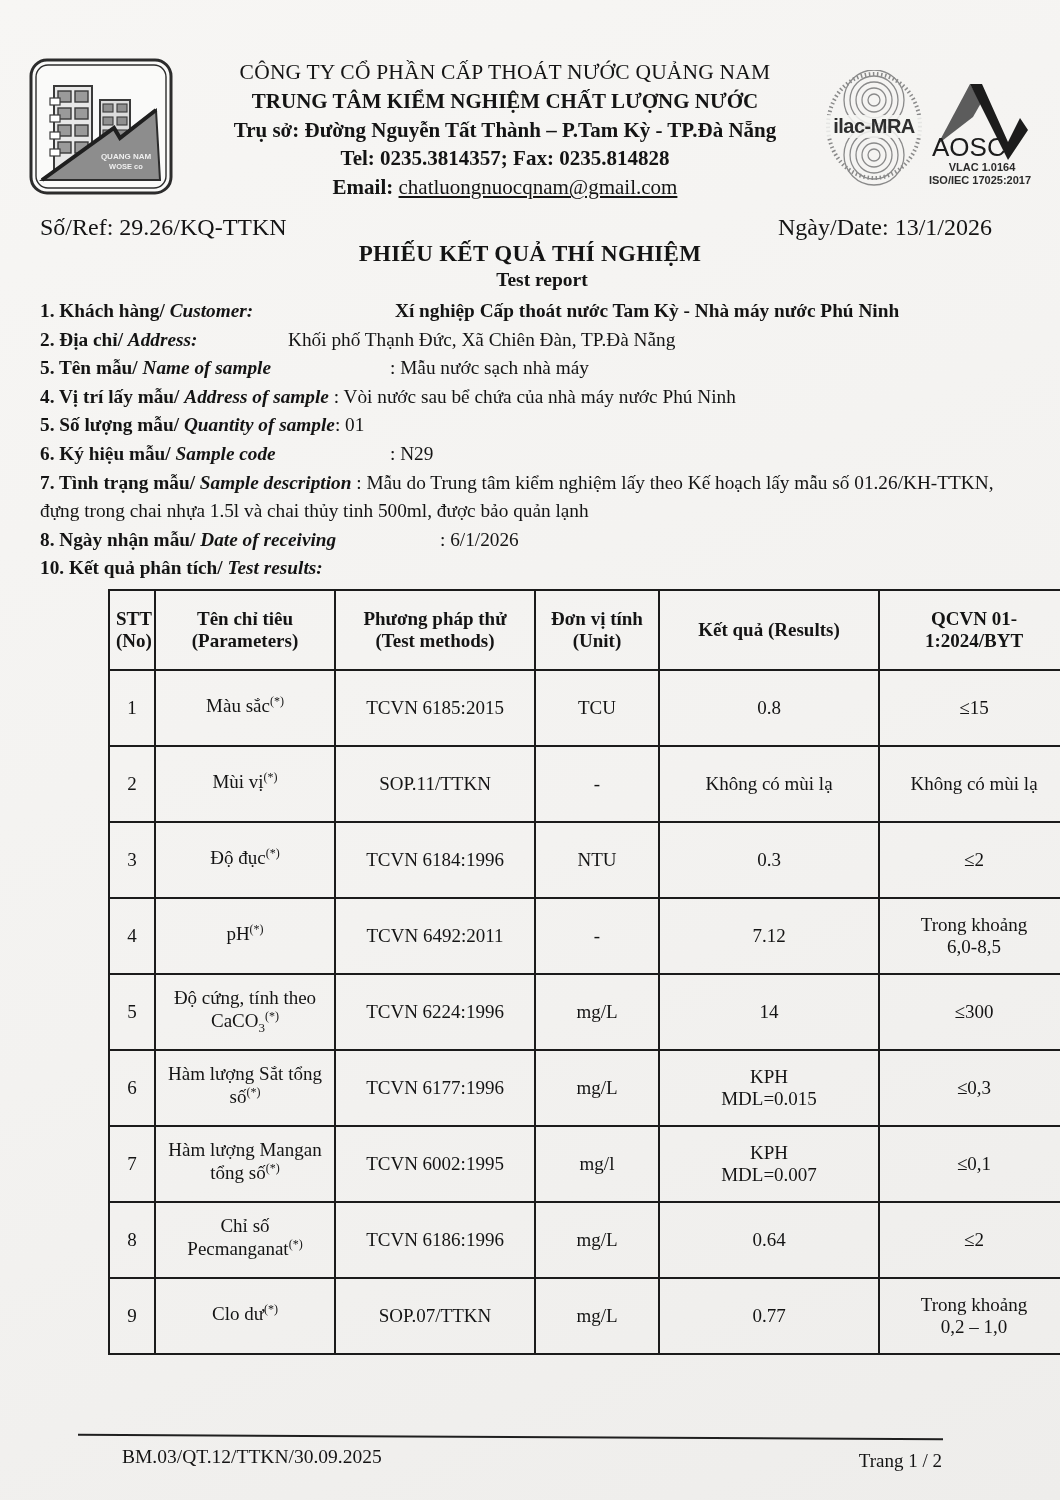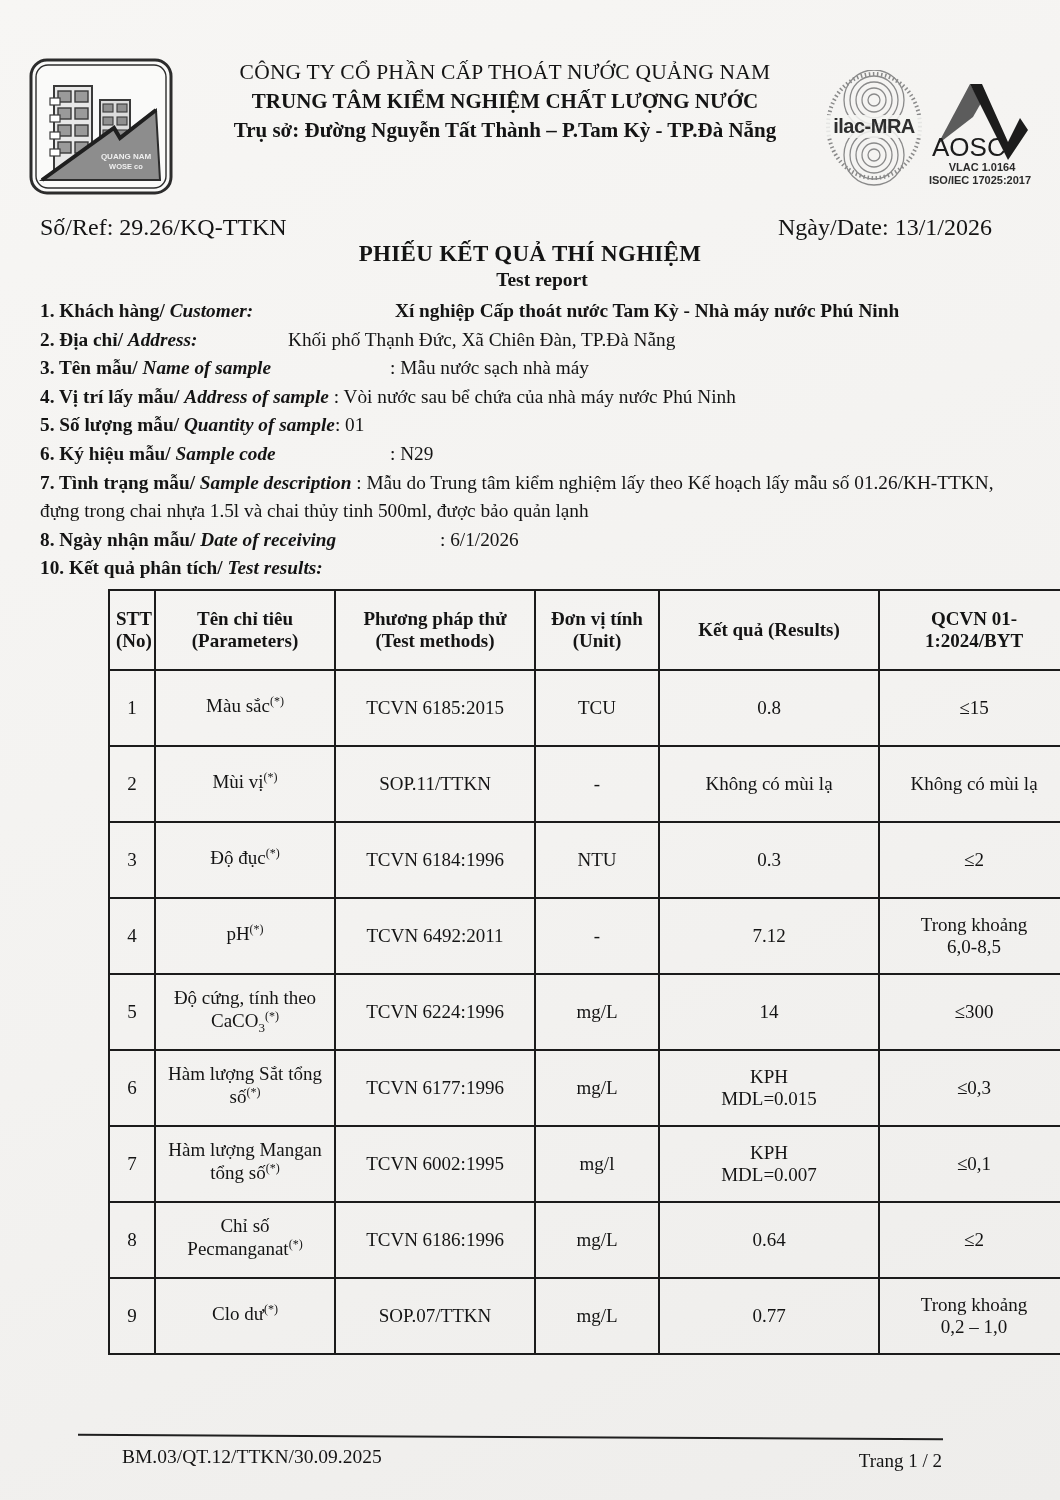--- a/index.html
+++ b/index.html
@@ -97,20 +97,25 @@
         <polyline points="16,124 88,72 94,82 130,54" fill="none" stroke="#1f1f1f" stroke-width="4"></polyline>
         <text x="100" y="103" font-size="8" font-weight="bold" fill="#efefef" text-anchor="middle">QUANG NAM</text>
         <text x="100" y="113" font-size="7.5" font-weight="bold" fill="#efefef" text-anchor="middle">WOSE co</text>
       </svg>
     </div>
 
     <div class="hdr-text">
       <div class="hdr-company">CÔNG TY CỔ PHẦN CẤP THOÁT NƯỚC QUẢNG NAM</div>
       <div class="hdr-bold">TRUNG TÂM KIỂM NGHIỆM CHẤT LƯỢNG NƯỚC</div>
       <div class="hdr-bold">Trụ sở: Đường Nguyễn Tất Thành – P.Tam Kỳ -  TP.Đà Nẵng</div>
+      <div class="hdr-bold">Tel: 0235.3814357; Fax: 0235.814828</div>
+      <div class="hdr-bold">
+        <span>Email:</span>
+        <span class="hdr-email-addr">chatluongnuocqnam@gmail.com</span>
+      </div>
     </div>
 
     <div class="certs">
 
       <svg width="100" height="118" viewBox="0 0 100 118">
         <g fill="none" stroke="#8a8a8a" stroke-width="1.3">
           <ellipse cx="50" cy="56" rx="46" ry="52" stroke-dasharray="1.5,2.6" stroke-width="4"></ellipse>
           <circle cx="50" cy="30" r="6"></circle>
             <circle cx="50" cy="30" r="12"></circle>
             <circle cx="50" cy="30" r="18"></circle>
@@ -148,21 +153,21 @@
 
     <div class="info-line">
       <span class="lbl w355"><span class="vi">1. Khách hàng/</span> <span class="en">Customer:</span></span><span class="val bold">Xí nghiệp Cấp thoát nước Tam Kỳ - Nhà máy nước Phú Ninh</span>
     </div>
 
     <div class="info-line">
       <span class="lbl w248"><span class="vi">2. Địa chỉ/</span> <span class="en">Address:</span></span><span class="val">Khối phố Thạnh Đức, Xã Chiên Đàn, TP.Đà Nẵng</span>
     </div>
 
     <div class="info-line">
-      <span class="lbl w350"><span class="vi">3. Tên mẫu/</span> <span class="en">Name of sample</span></span><span class="val">: Mẫu nước sạch nhà máy</span>
+      <span class="lbl w350"><span class="vi">5. Tên mẫu/</span> <span class="en">Name of sample</span></span><span class="val">: Mẫu nước sạch nhà máy</span>
     </div>
 
     <div class="info-line">
       <span class="lbl"><span class="vi">4. Vị trí lấy mẫu/</span> <span class="en">Address of sample</span></span><span class="val"> : Vòi nước sau bể chứa của nhà máy nước Phú Ninh</span>
     </div>
 
     <div class="info-line">
       <span class="lbl"><span class="vi">5. Số lượng mẫu/</span> <span class="en">Quantity of sample</span></span><span class="val">: 01</span>
     </div>
 

